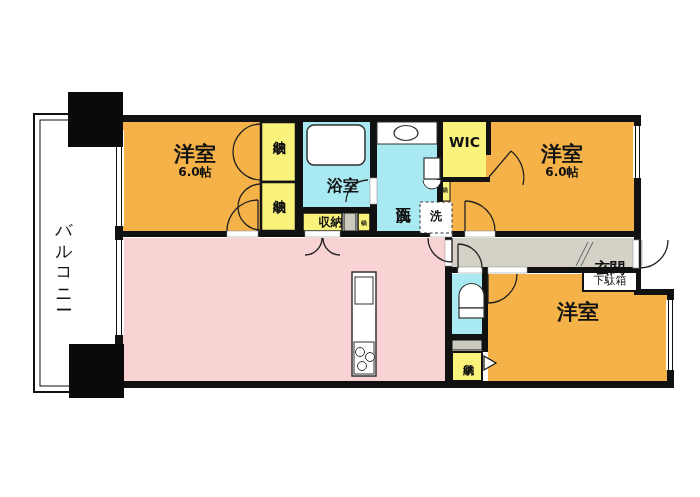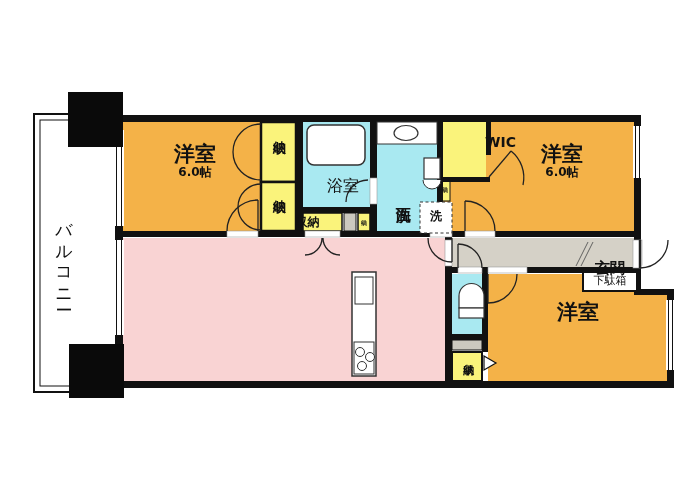--- a/index.html
+++ b/index.html
@@ -201,32 +201,32 @@
 <div class="lbl" style="left:502px;top:142px;width:120px;">
   <div class="room-name">洋室</div>
   <div class="room-size">6.0帖</div>
 </div>
 
 <div class="lbl" style="left:518px;top:300px;width:120px;">
   <div class="room-name">洋室</div>
 </div>
 
 
-<div class="lbl" style="left:303px;top:177px;width:80px;font-size:16px;font-weight:400;">浴室</div>
+<div class="lbl" style="left:303px;top:177px;width:80px;font-size:16px;font-weight:700;">浴室</div>
 
 <div class="lbl vtext" style="left:394px;top:168px;height:55px;font-size:15px;font-weight:600;">洗面</div>
 
-<div class="lbl" style="left:443px;top:134px;width:43px;font-size:14px;font-weight:600;padding-left:36px;">WIC</div>
+<div class="lbl" style="left:443px;top:134px;width:43px;font-size:14px;font-weight:600;">WIC</div>
 
 <div class="lbl" style="left:584px;top:260px;width:52px;font-size:15px;font-weight:600;">玄関</div>
 
 <div class="lbl" style="left:583px;top:275px;width:54px;font-size:11px;">下駄箱</div>
 
 <div class="lbl" style="left:420px;top:210px;width:32px;font-size:12px;font-weight:600;">洗</div>
 
 <div class="lbl vtext" style="left:271px;top:131px;font-size:13px;font-weight:600;">収納</div>
 <div class="lbl vtext" style="left:271px;top:190px;font-size:13px;font-weight:600;">収納</div>
-<div class="lbl" style="left:288px;top:216px;width:39px;font-size:12px;font-weight:600;">収納</div>
+<div class="lbl" style="left:311px;top:216px;width:39px;font-size:12px;font-weight:600;">収納</div>
 <div class="lbl vtext" style="left:360px;top:215px;font-size:6px;">収納</div>
 <div class="lbl vtext" style="left:441px;top:182px;font-size:6px;">収納</div>
 <div class="lbl vtext" style="left:461px;top:355px;font-size:11px;font-weight:600;">収納</div>
 
 </div>
 
 </body></html>

